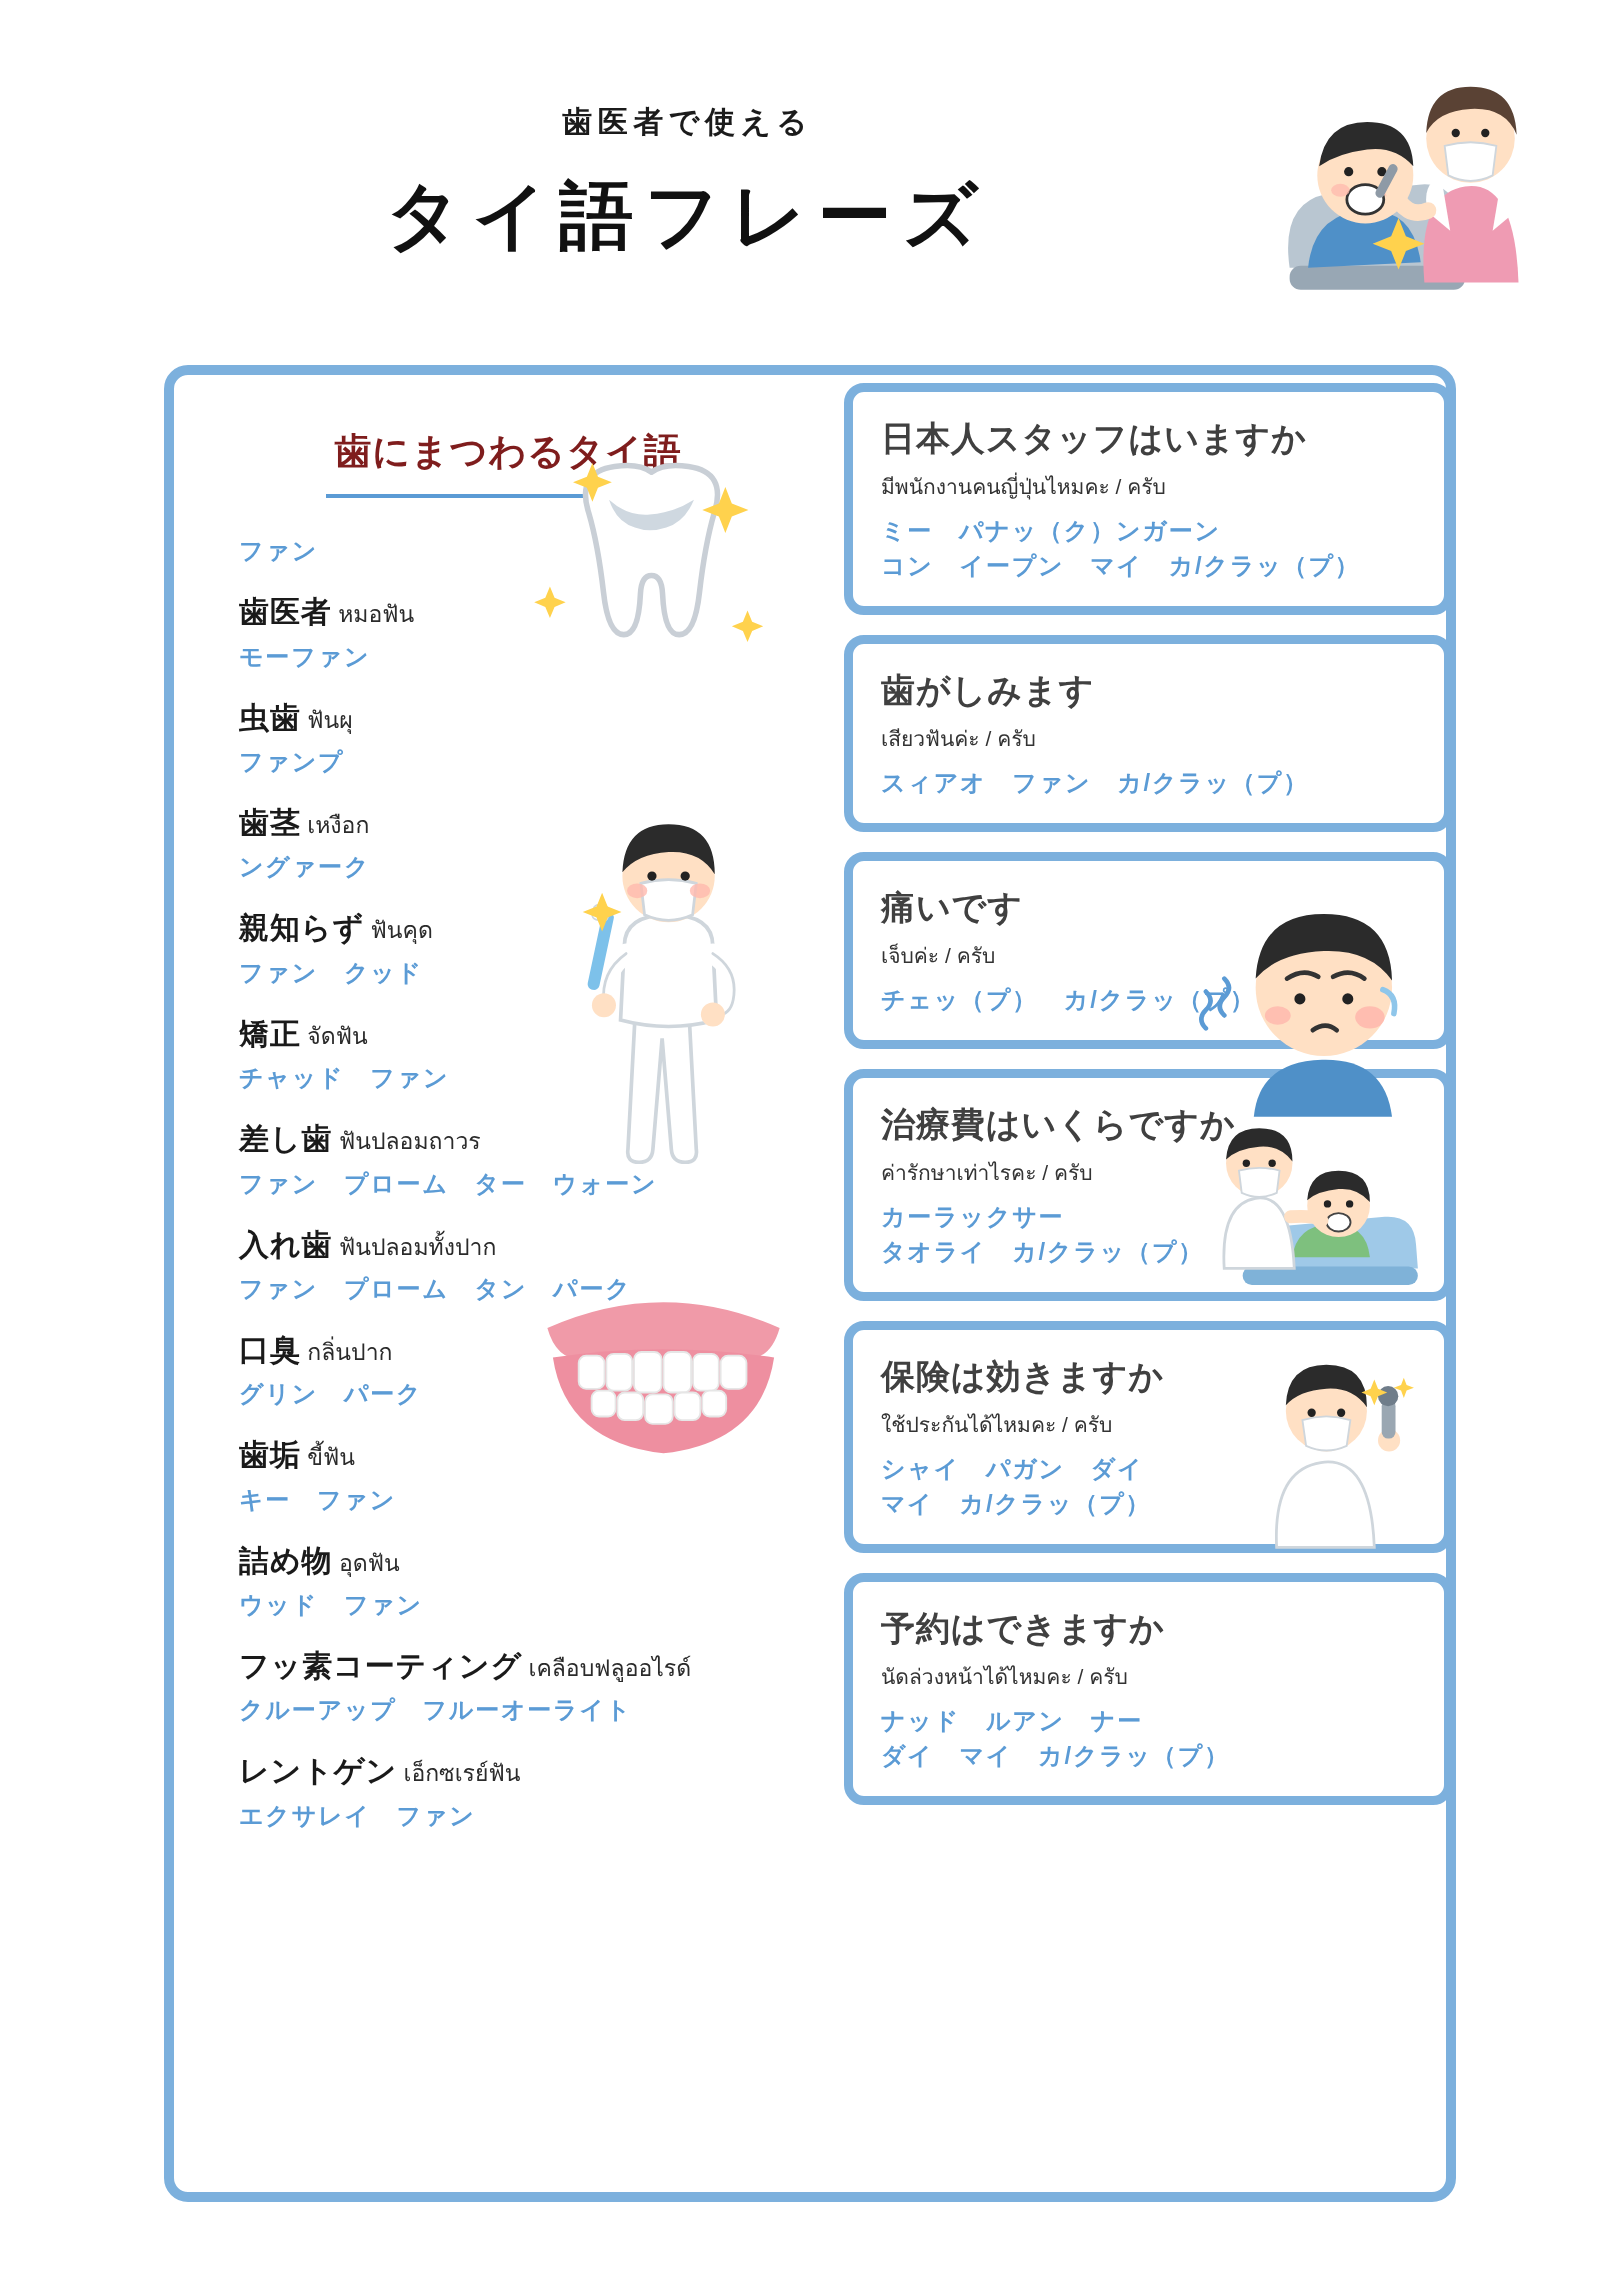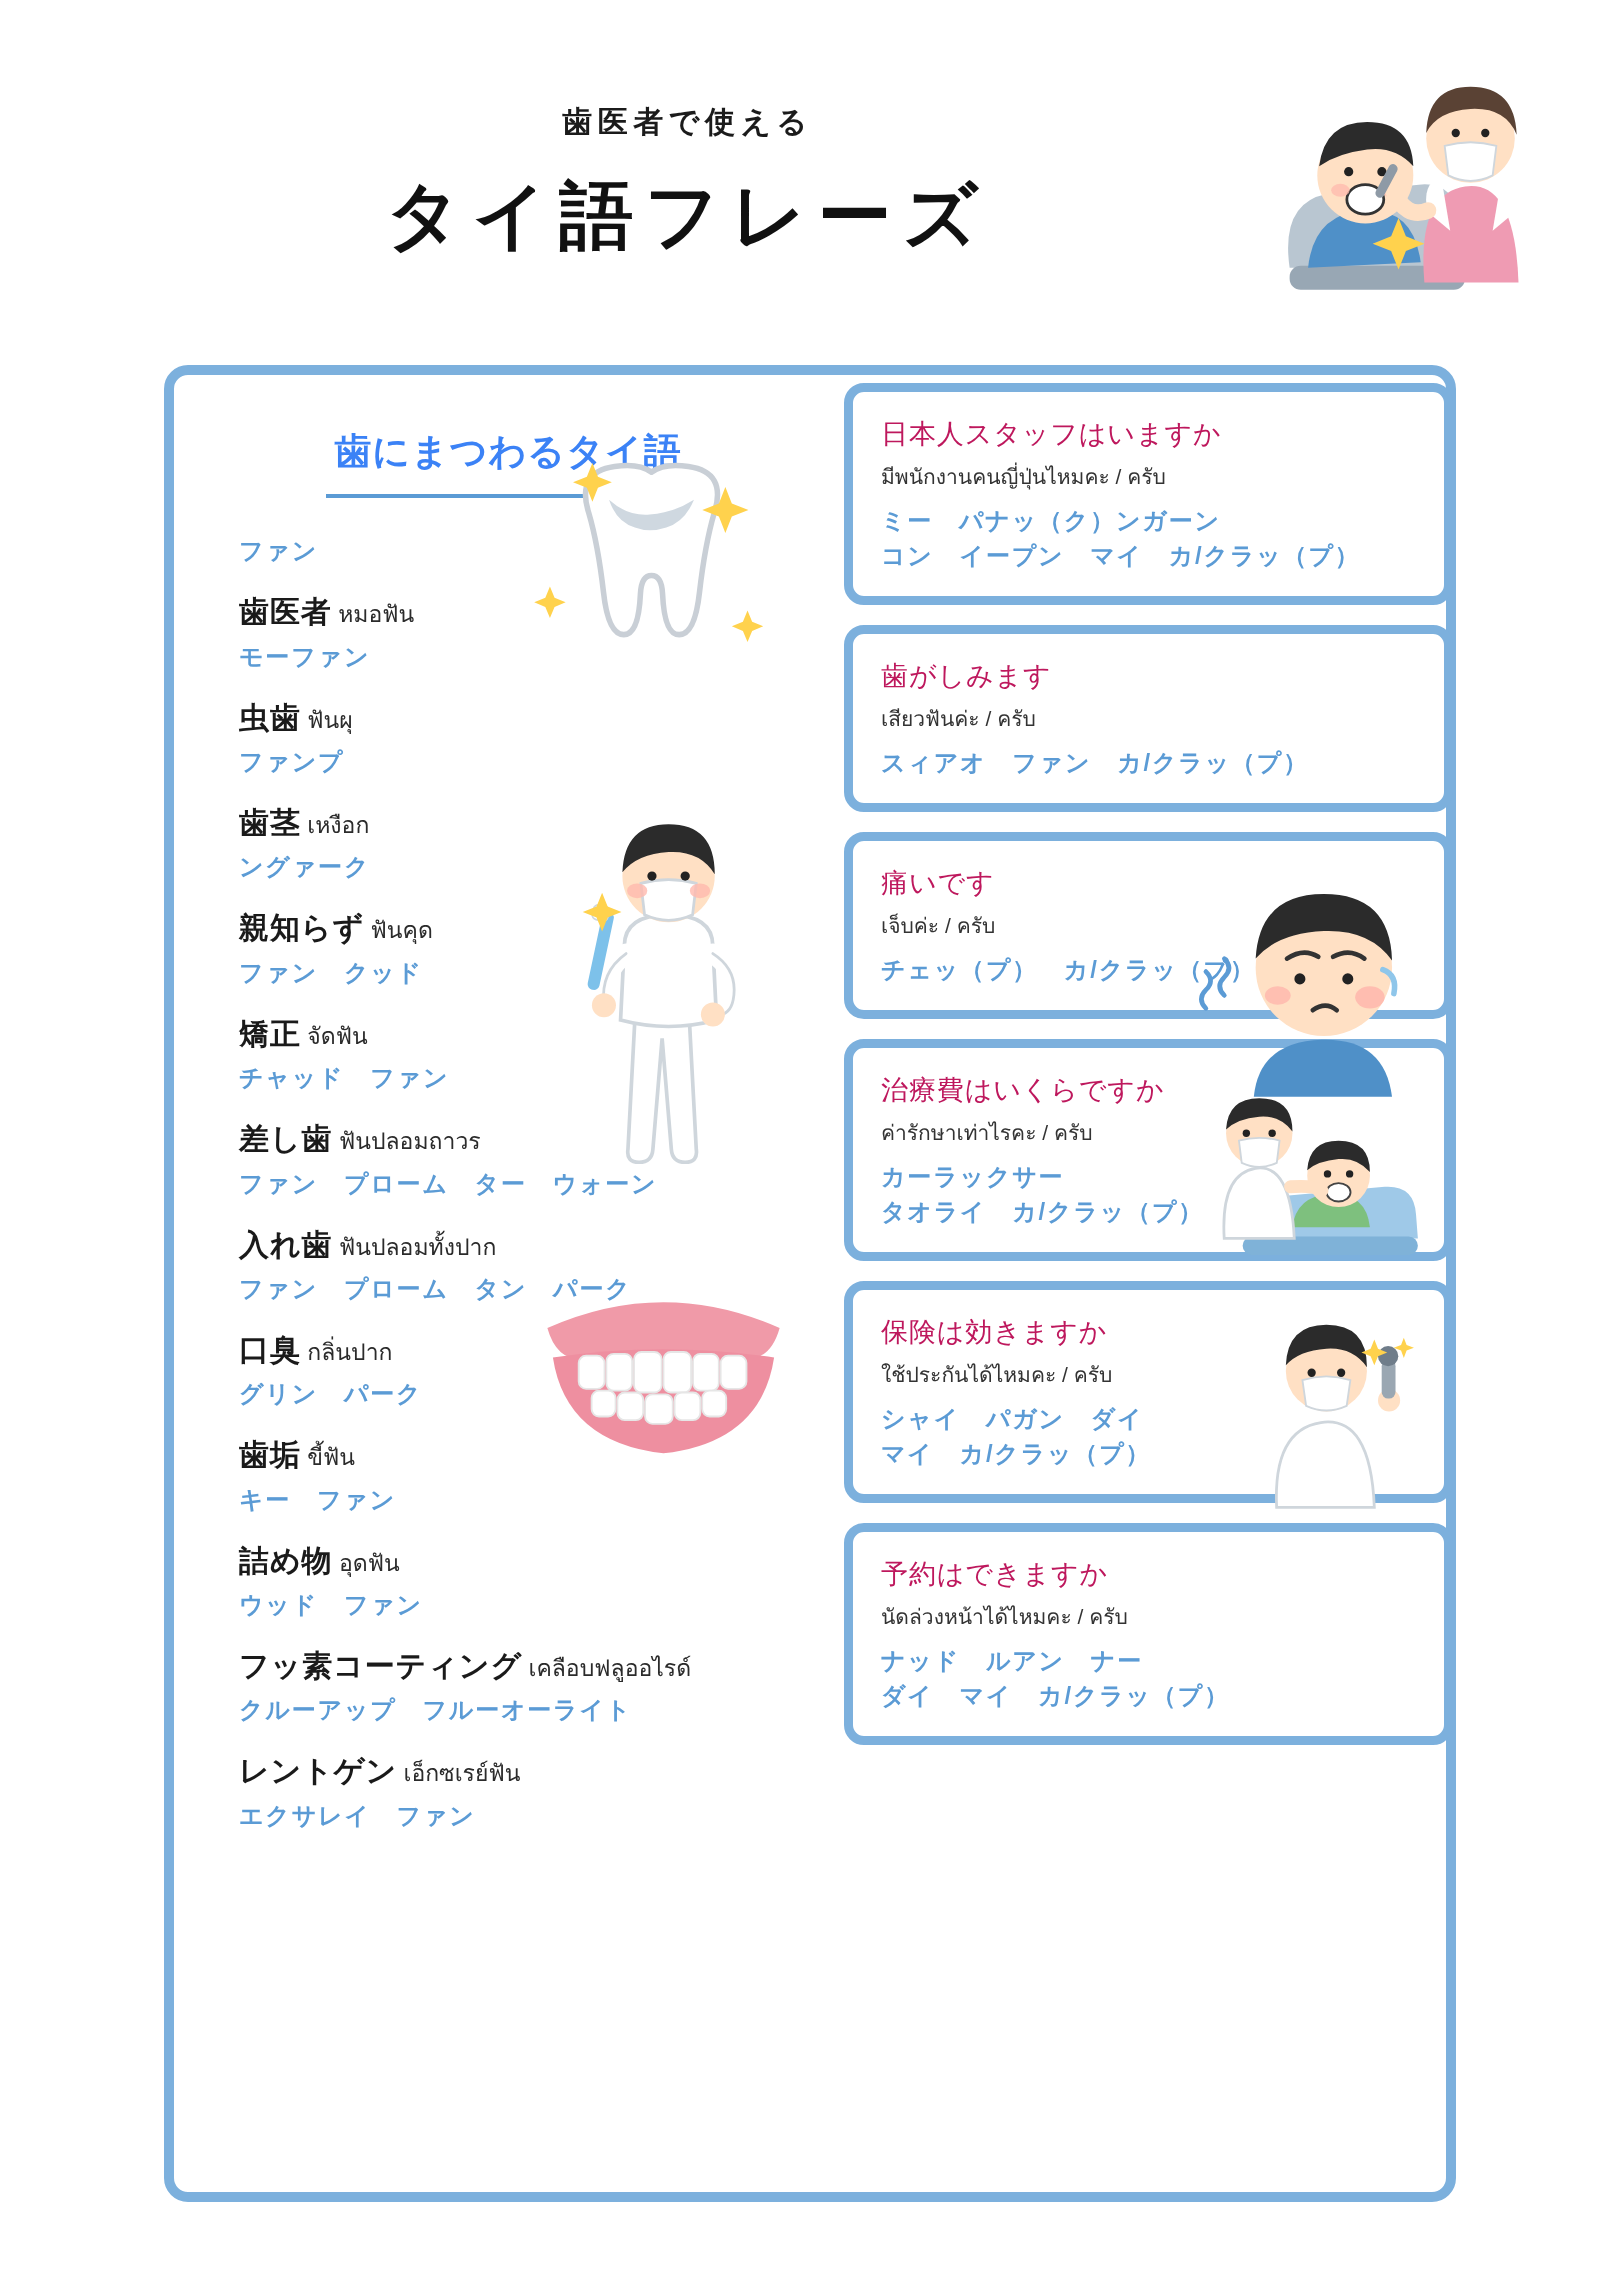--- a/index.html
+++ b/index.html
@@ -65,21 +65,21 @@
     position: absolute;
     left: 185px;
     top: 383px;
     width: 646px;
     height: 1800px;
   }
   .left-title {
     text-align: center;
     font-size: 37px;
     font-weight: bold;
-    color: #3b82f6;
+    color: #7f1d1d;
     margin-top: 44px;
     letter-spacing: 0.9px;
   }
   .left-title-rule {
     width: 364px;
     height: 4.6px;
     background: #5b9bd5;
     margin: 16.6px auto 0 auto;
   }
 
@@ -126,23 +126,23 @@
     border: 9.2px solid #7cb0dd;
     border-radius: 20px;
     box-sizing: border-box;
     padding: 24px 28px 22px 28px;
     margin-bottom: 20px;
     background: transparent;
     position: relative;
     min-height: 166px;
   }
   .card-jp {
-    font-size: 27px;
-    font-weight: normal;
-    color: #be185d;
+    font-size: 34px;
+    font-weight: bold;
+    color: #404040;
     letter-spacing: 0.9px;
   }
   .card-th {
     margin-top: 8.3px;
     font-size: 21px;
     color: #333333;
   }
   .card-kana {
     margin-top: 11px;
     font-size: 24px;

